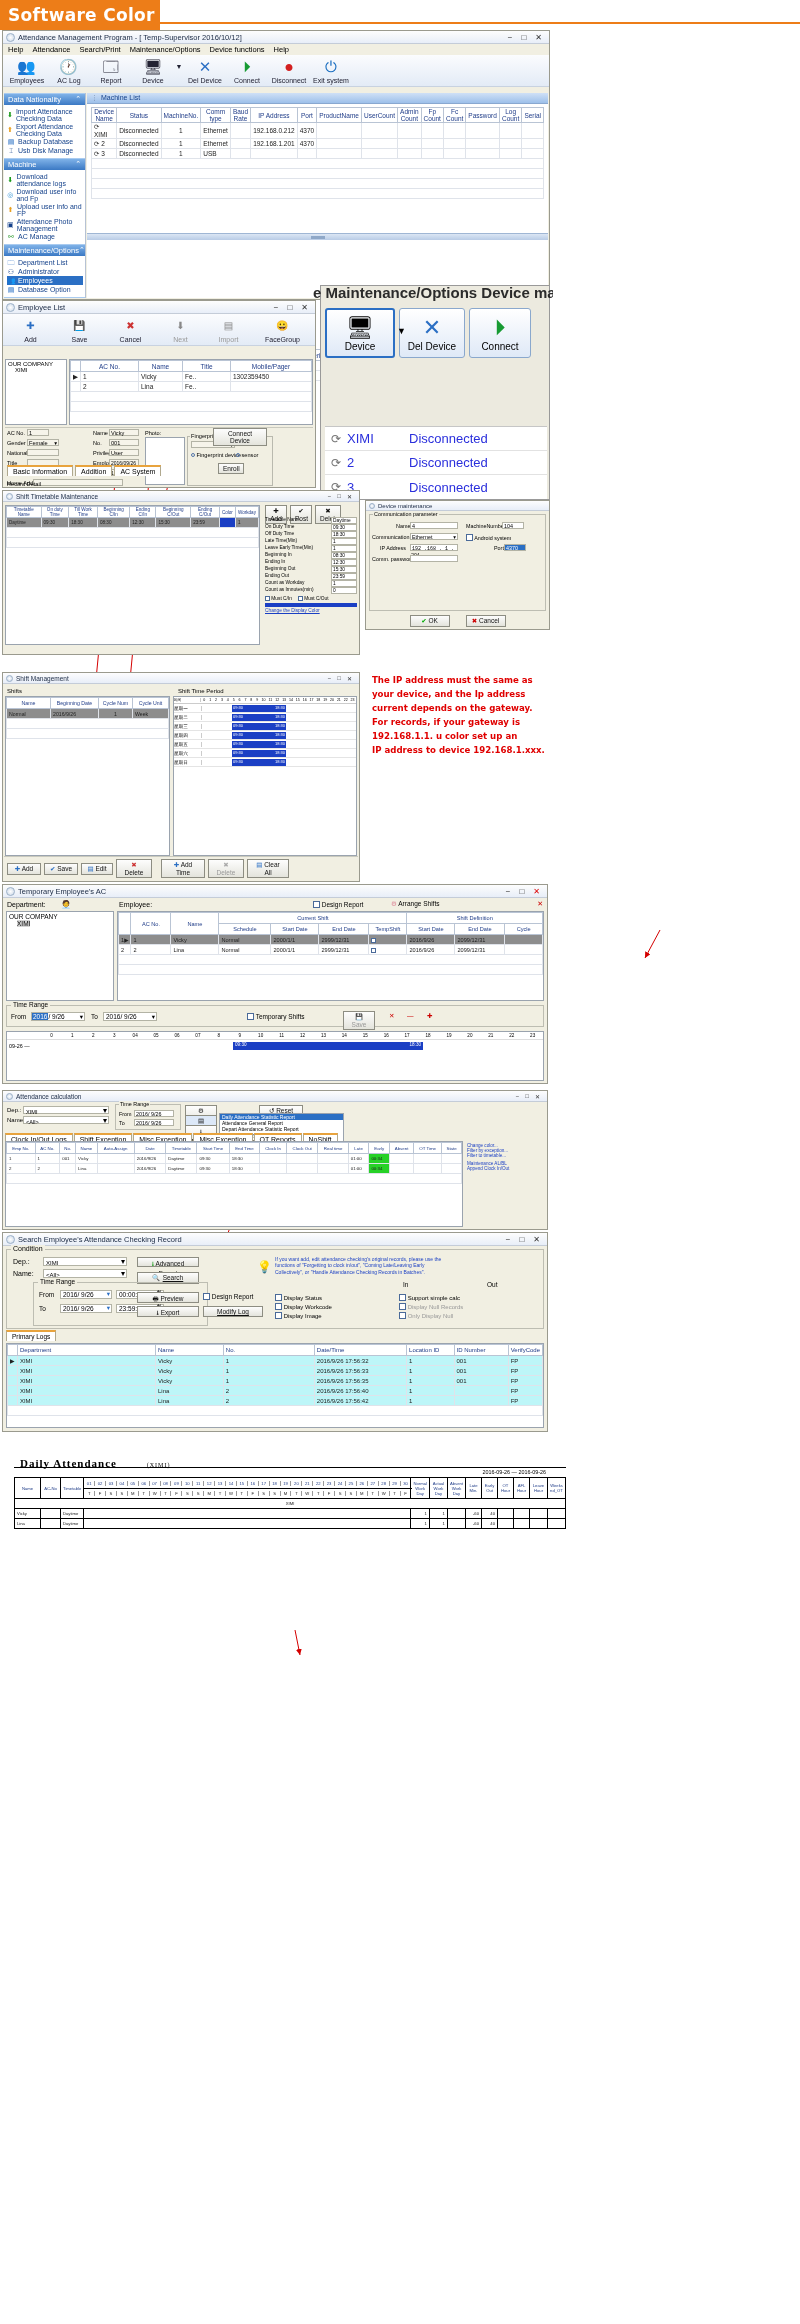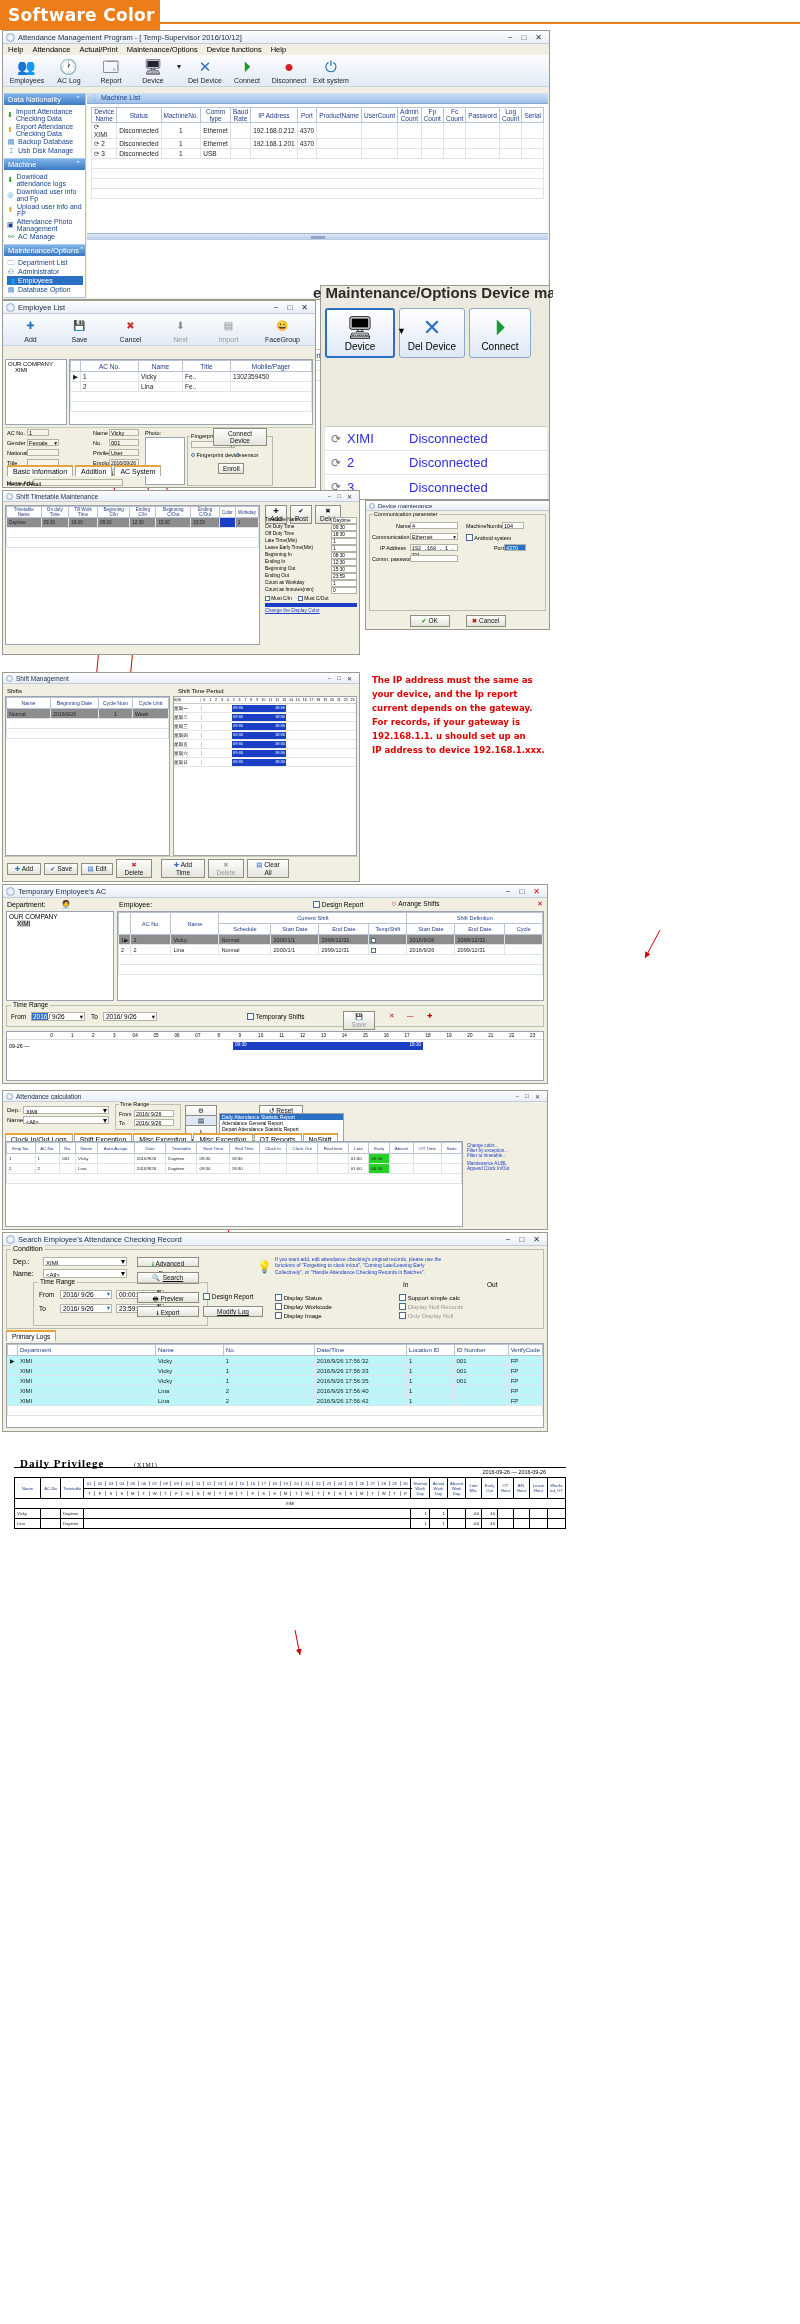--- a/index.html
+++ b/index.html
@@ -119,21 +119,21 @@
     <span>Attendance Management Program - [ Temp-Supervisor 2016/10/12]</span>
     <span class="tb-btns">
       <span>−</span>
       <span>□</span>
       <span>✕</span>
     </span>
   </div>
   <div class="menubar">
     <span>Help</span>
     <span>Attendance</span>
-    <span>Actual/Print</span>
+    <span>Search/Print</span>
     <span>Maintenance/Options</span>
     <span>Device functions</span>
     <span>Help</span>
   </div>
   <div class="toolbar">
     <div class="tbtn"><span class="gi">👥</span><span>Employees</span></div>
     <div class="tbtn"><span class="gi">🕐</span><span>AC Log</span></div>
     <div class="tbtn"><span class="gi">🗔</span><span>Report</span></div>
     <div class="tbtn"><span class="gi">🖥</span><span>Device</span></div>
     <div class="tbtn" style="width:10px">
@@ -517,24 +517,24 @@
     <div class="abs pill" style="left:40px;top:40px;width:48px;height:7px;background:#fff;"></div>
   </div>
   <div class="abs" style="left:0;bottom:2px;width:100%;display:flex;justify-content:center;gap:16px;">
     <span class="btn" style="width:40px;"><span style="color:#0a0;">✔</span> <span>OK</span></span>
     <span class="btn" style="width:40px;"><span style="color:#c00;">✖</span> <span>Cancel</span></span>
   </div>
 </div>
 
 <div class="abs redtxt" style="left:372px; top:673px; width:180px;">
   <div>The IP address must the same as</div>
-  <div>your device, and the Ip report</div>
+  <div>your device, and the Ip address</div>
   <div>current depends on the gateway.</div>
   <div>For records, if your gateway is</div>
-  <div>192.168.1.1. u should set up an</div>
+  <div>192.168.1.1. u color set up an</div>
   <div>IP address to device 192.168.1.xxx.</div>
 </div>
 
 <div class="abs win" style="left:2px; top:490px; width:358px; height:165px;">
   <div class="titlebar" style="height:11px;">
     <span class="tb-ico" style="width:7px;height:7px;"></span>
     <span style="font-size:6.5px;">Shift Timetable Maintenance</span>
     <span class="tb-btns" style="font-size:6px;gap:6px;">
         <span>−</span>
         <span>□</span>
@@ -1132,21 +1132,21 @@
       <tr>
             <td colspan="8"></td>
           </tr>
     </tbody>
       </table>
   </div>
 </div>
 
 <div class="abs" style="left:10px; top:1455px; width:560px; height:100px; background:#fff;">
   <div class="abs" style="left:10px;top:2px;font-size:11px;font-weight:bold;letter-spacing:1px;font-family:'Liberation Serif',serif;">
-    <span>Daily  Privilege</span>
+    <span>Daily  Attendance</span>
     <span style="font-size:6px;font-weight:normal;margin-left:26px;">(XIMI)</span>
   </div>
   <div class="abs" style="right:24px;top:14px;font-size:5.4px;">2016-09-26  —  2016-09-26</div>
   <div class="abs" style="left:4px;top:12px;right:4px;height:1px;background:#000;"></div>
 
   <div class="abs" style="left:4px;top:22px;right:4px;">
     <table class="grid" style="font-size:4.2px;border-collapse:collapse;">
       <tbody>
           <tr>
         <th rowspan="2" style="width:26px;border:1px solid #000;">Name</th>

